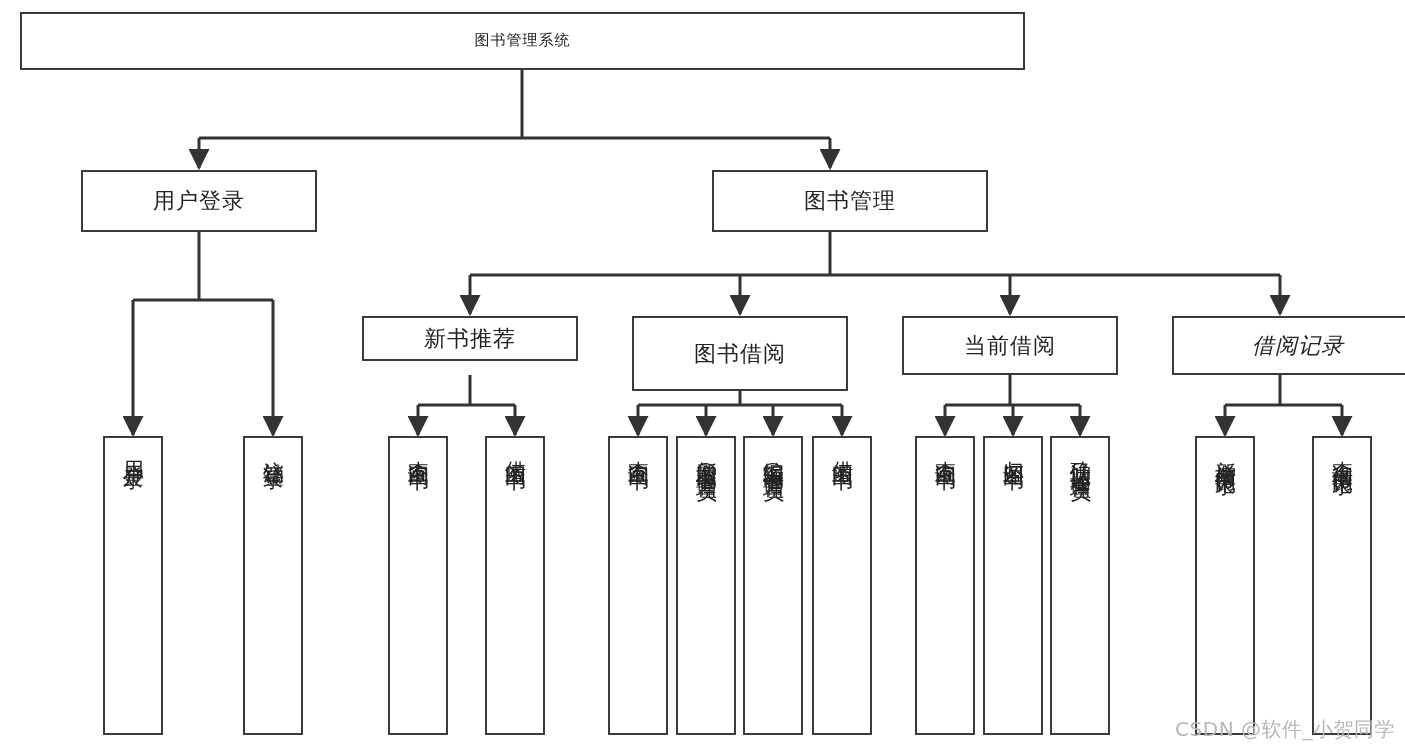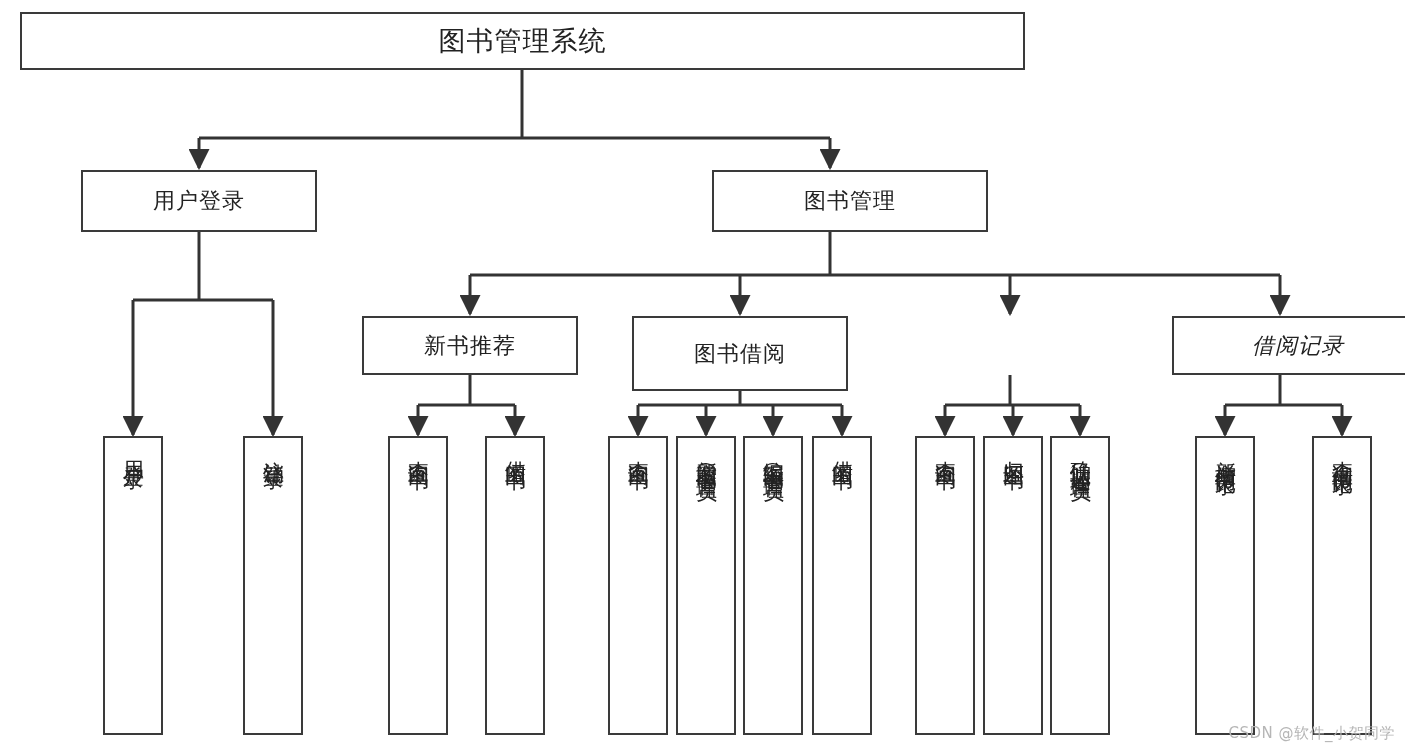--- a/index.html
+++ b/index.html
@@ -42,41 +42,41 @@
     line-height: 1.18;
     color: #222222;
   }
   
   .node.h .label {
     font-size: 22px;
     letter-spacing: 1px;
     white-space: nowrap;
   }
   .node.root .label {
-    font-size: 27px;
+    font-size: 15px;
   }
   
   .node.v {
     align-items: flex-start;
     justify-content: center;
     padding-top: 6px;
   }
   .node.v .label {
     writing-mode: vertical-rl;
     text-orientation: upright;
     font-size: 21px;
     letter-spacing: 3px;
     line-height: 1;
     white-space: nowrap;
   }
   .watermark {
     position: absolute;
     right: 10px;
     bottom: 4px;
-    font-size: 15px;
+    font-size: 20px;
     color: #b6b6b6;
     letter-spacing: 0.5px;
     white-space: nowrap;
     user-select: none;
   }
 </style>
 </head>
 <body>
 
 <div id="canvas">
@@ -138,26 +138,29 @@
     <span class="label">图书管理系统</span>
   </div>
 
   <div class="node h" style="left:81px; top:170px; width:236px; height:62px;">
     <span class="label">用户登录</span>
   </div>
   <div class="node h" style="left:712px; top:170px; width:276px; height:62px;">
     <span class="label">图书管理</span>
   </div>
 
-  <div class="node h" style="left:362px; top:316px; width:216px; height:59px;">
+  <div class="node h" style="left:362px; top:316px; width:216px; height:45px;">
     <span class="label">新书推荐</span>
   </div>
   <div class="node h" style="left:632px; top:316px; width:216px; height:75px;">
     <span class="label">图书借阅</span>
   </div>
+  <div class="node h" style="left:902px; top:316px; width:216px; height:59px;">
+    <span class="label">当前借阅</span>
+  </div>
   <div class="node h" style="left:1172px; top:316px; width:252px; height:59px;font-style:italic;">
     <span class="label">借阅记录</span>
   </div>
 
   <div class="node v" style="left:103px; top:436px; width:60px; height:299px;">
     <span class="label">用户登录</span>
   </div>
   <div class="node v" style="left:243px; top:436px; width:60px; height:299px;">
     <span class="label">注销登录</span>
   </div>

